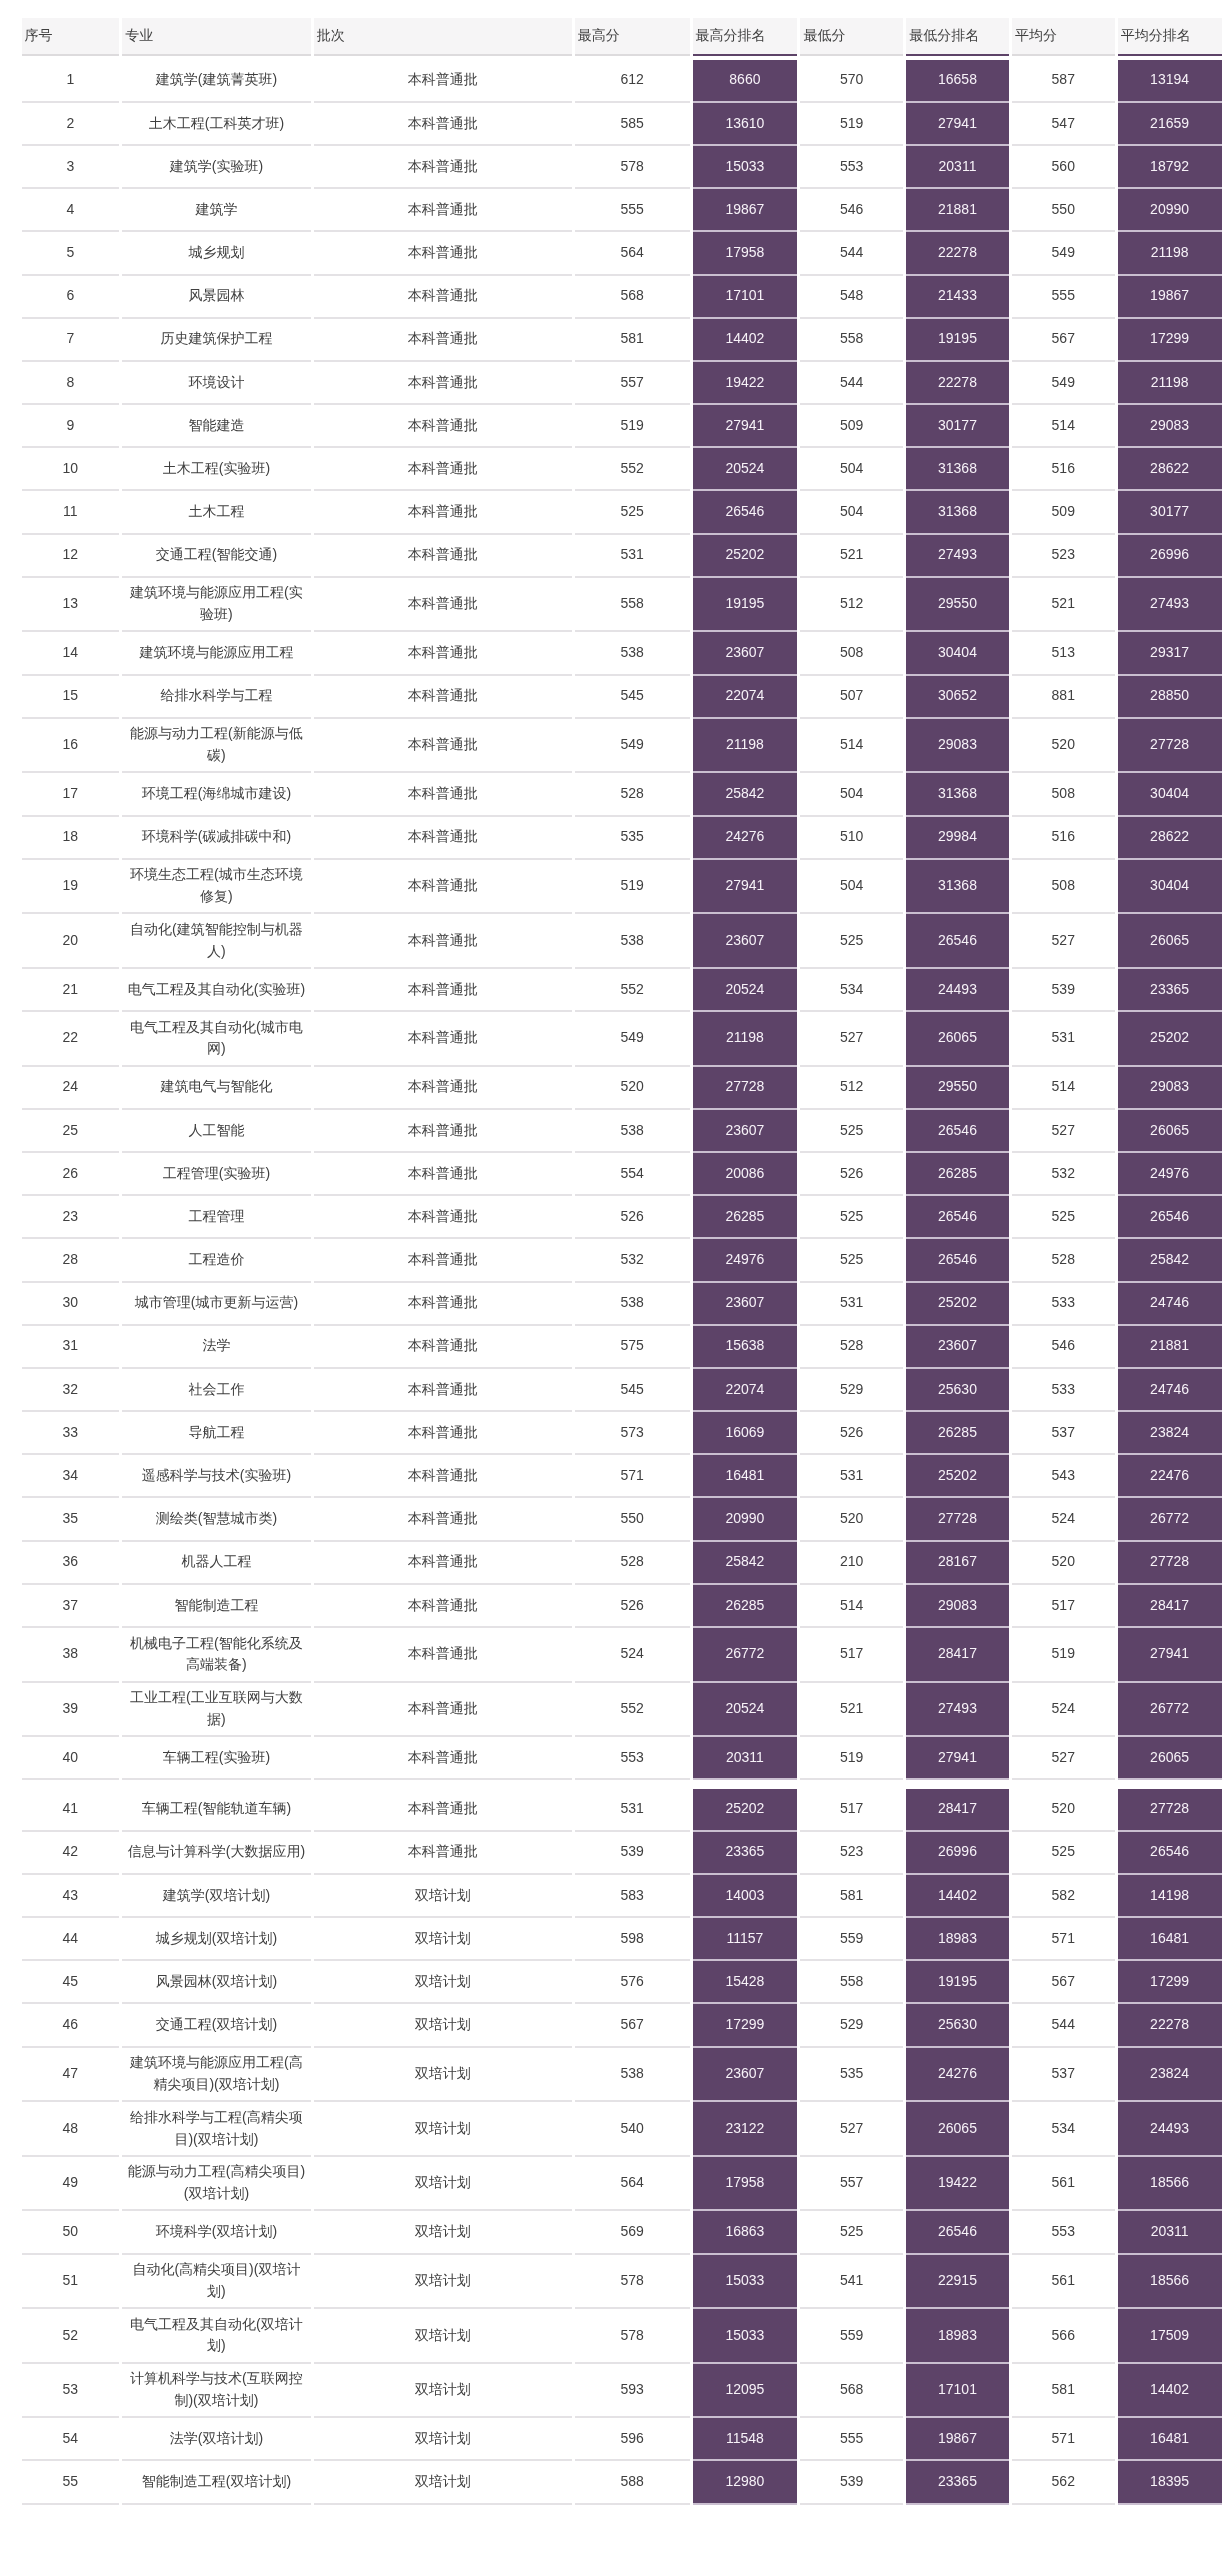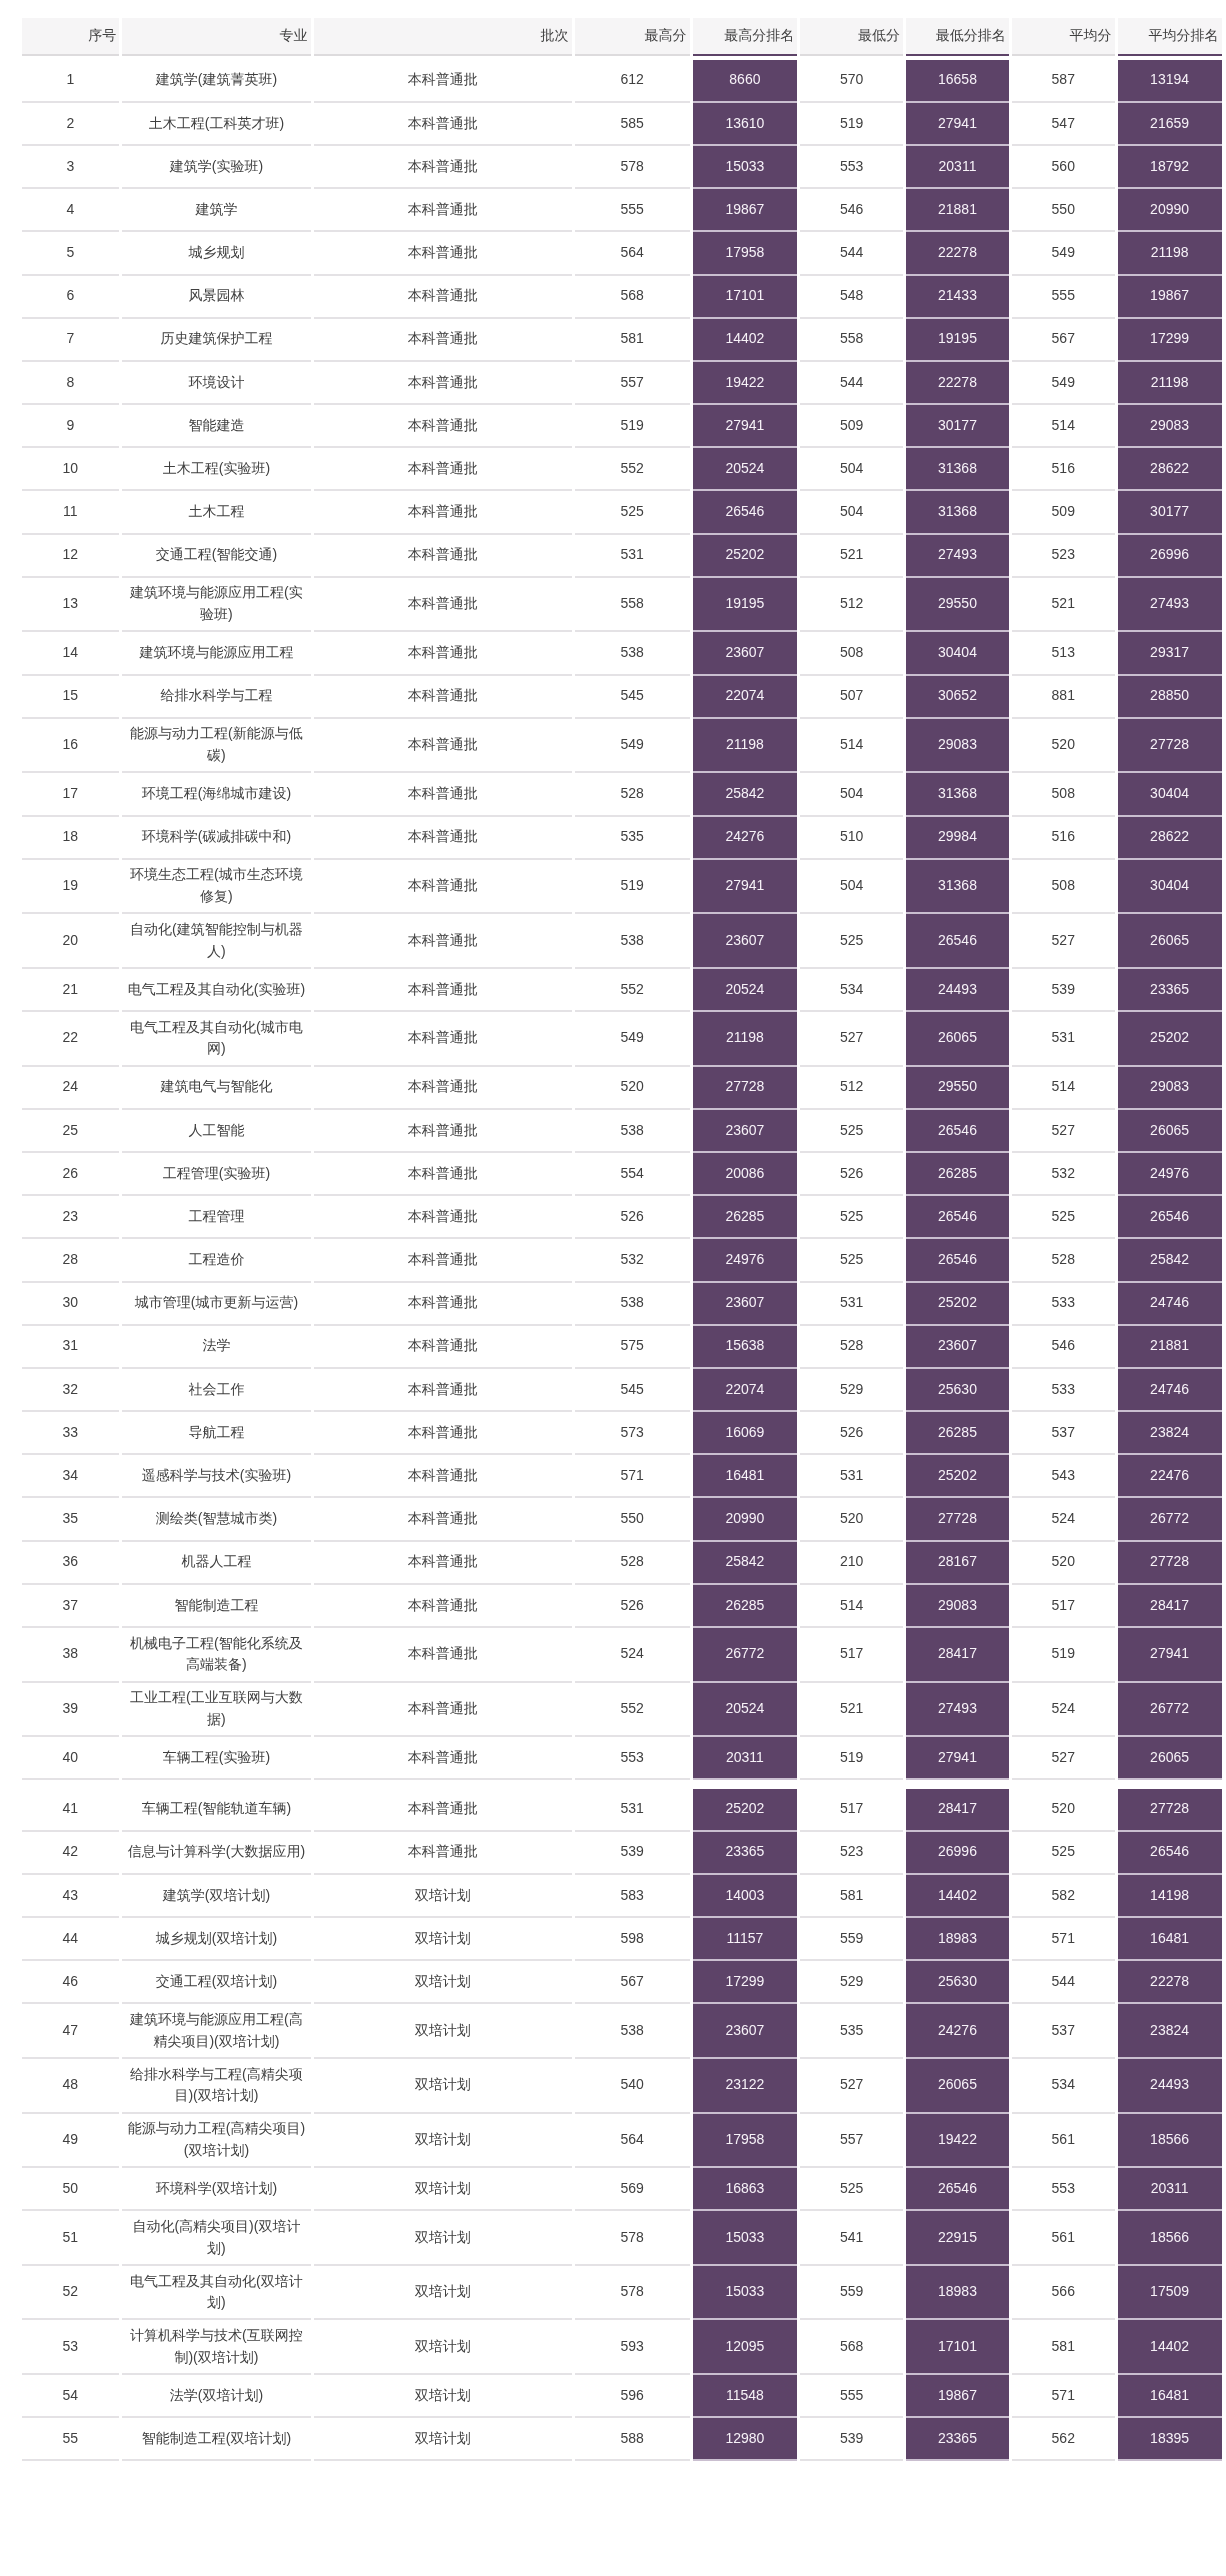--- a/index.html
+++ b/index.html
@@ -37,21 +37,21 @@
   col.c5{width:102px}
   col.c6{width:102px}
   col.c7{width:102px}
   col.c8{width:103px}
   th{
     background:var(--header-bg);
     font-weight:400;
     color:#3f3f3f;
     height:34px;
     padding:1px 3.1px;
-    text-align:right;
+    text-align:left;
     vertical-align:middle;
     border-bottom:2.1px solid var(--header-line);
     white-space:nowrap;
     overflow:hidden;
   }
   th.rank-h{border-bottom:2.1px solid var(--accent);}
   td{
     background:#ffffff;
     height:32px;
     padding:4.6px 5.2px;
@@ -568,20 +568,31 @@
           <td class="c-major">城乡规划(双培计划)</td>
           <td class="c-batch">双培计划</td>
           <td class="c-num">598</td>
           <td class="c-num rank">11157</td>
           <td class="c-num">559</td>
           <td class="c-num rank">18983</td>
           <td class="c-num">571</td>
           <td class="c-num rank">16481</td>
         </tr>
         <tr>
+          <td class="c-seq">45</td>
+          <td class="c-major">风景园林(双培计划)</td>
+          <td class="c-batch">双培计划</td>
+          <td class="c-num">576</td>
+          <td class="c-num rank">15428</td>
+          <td class="c-num">558</td>
+          <td class="c-num rank">19195</td>
+          <td class="c-num">567</td>
+          <td class="c-num rank">17299</td>
+        </tr>
+        <tr>
           <td class="c-seq">46</td>
           <td class="c-major">交通工程(双培计划)</td>
           <td class="c-batch">双培计划</td>
           <td class="c-num">567</td>
           <td class="c-num rank">17299</td>
           <td class="c-num">529</td>
           <td class="c-num rank">25630</td>
           <td class="c-num">544</td>
           <td class="c-num rank">22278</td>
         </tr>

